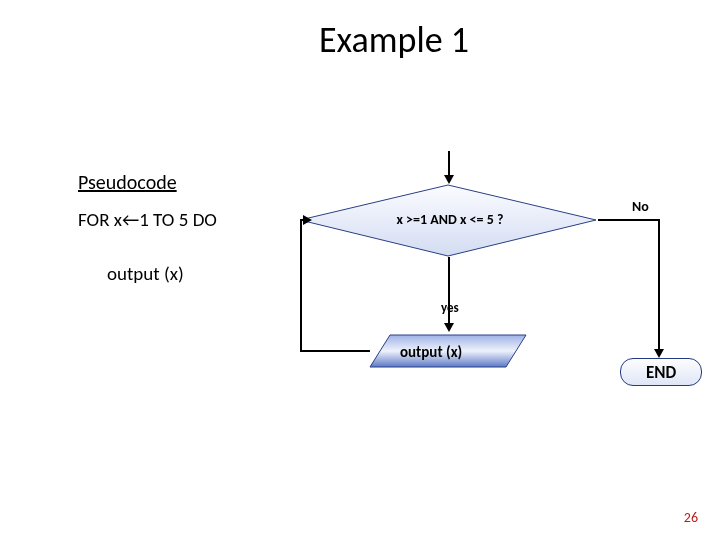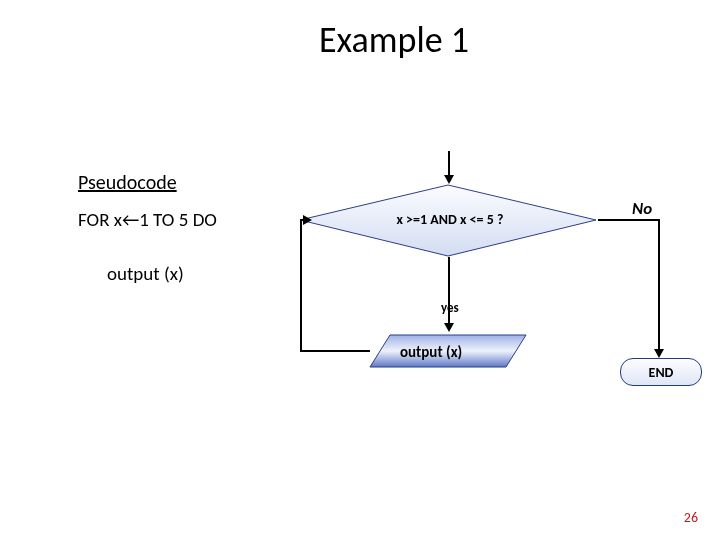--- a/index.html
+++ b/index.html
@@ -5,24 +5,24 @@
   html,body{margin:0;padding:0;width:720px;height:540px;background:#fff;font-family:Calibri,Arial,sans-serif;color:#000;}
   .stage{position:relative;width:720px;height:540px;overflow:hidden;}
   .title{position:absolute;left:0;width:720px;text-align:center;font-size:36px;top:18px;padding-left:34px;}
   .flow-heading{position:absolute;left:375px;top:88px;font-size:20px;text-decoration:underline;}
   .pseudo-heading{position:absolute;left:78px;top:170px;font-size:20px;text-decoration:underline;}
   .pseudo-line1{position:absolute;left:78px;top:208px;font-size:19px;}
   .pseudo-line2{position:absolute;left:107px;top:262px;font-size:19px;}
   .start-box{position:absolute;left:383px;top:124px;width:130px;height:26px;border:1px solid #243a80;border-radius:13px;
     background:linear-gradient(#fdfdff,#dfe6f6);font-size:14px;font-weight:bold;display:flex;align-items:center;justify-content:center;}
   .end-box{position:absolute;left:620px;top:358px;width:80px;height:26px;border:1px solid #243a80;border-radius:13px;
-    background:linear-gradient(#fdfdff,#dfe6f6);font-size:14px;font-weight:bold;display:flex;align-items:center;justify-content:center;}
+    background:linear-gradient(#fdfdff,#dfe6f6);font-size:17px;font-weight:bold;display:flex;align-items:center;justify-content:center;}
   svg.shape{position:absolute;overflow:visible;}
   .diamond-label{position:absolute;left:330px;top:211px;width:240px;text-align:center;font-size:14px;font-weight:bold;}
-  .no-label{position:absolute;left:632px;top:198px;font-size:17px;font-weight:bold;font-style:italic;}
+  .no-label{position:absolute;left:632px;top:198px;font-size:14px;font-weight:bold;}
   .yes-label{position:absolute;left:441px;top:300px;font-size:13px;font-weight:bold;}
   .output-label{position:absolute;left:400px;top:343px;font-size:15px;font-weight:bold;}
   .pagenum{position:absolute;right:22px;bottom:14px;font-size:14px;color:#b91c1c;}
   .arrow{position:absolute;}
   .arrow .shaft{position:absolute;background:#000;}
   .arrow .head{position:absolute;width:0;height:0;}
 </style>
 </head>
 <body>
 

